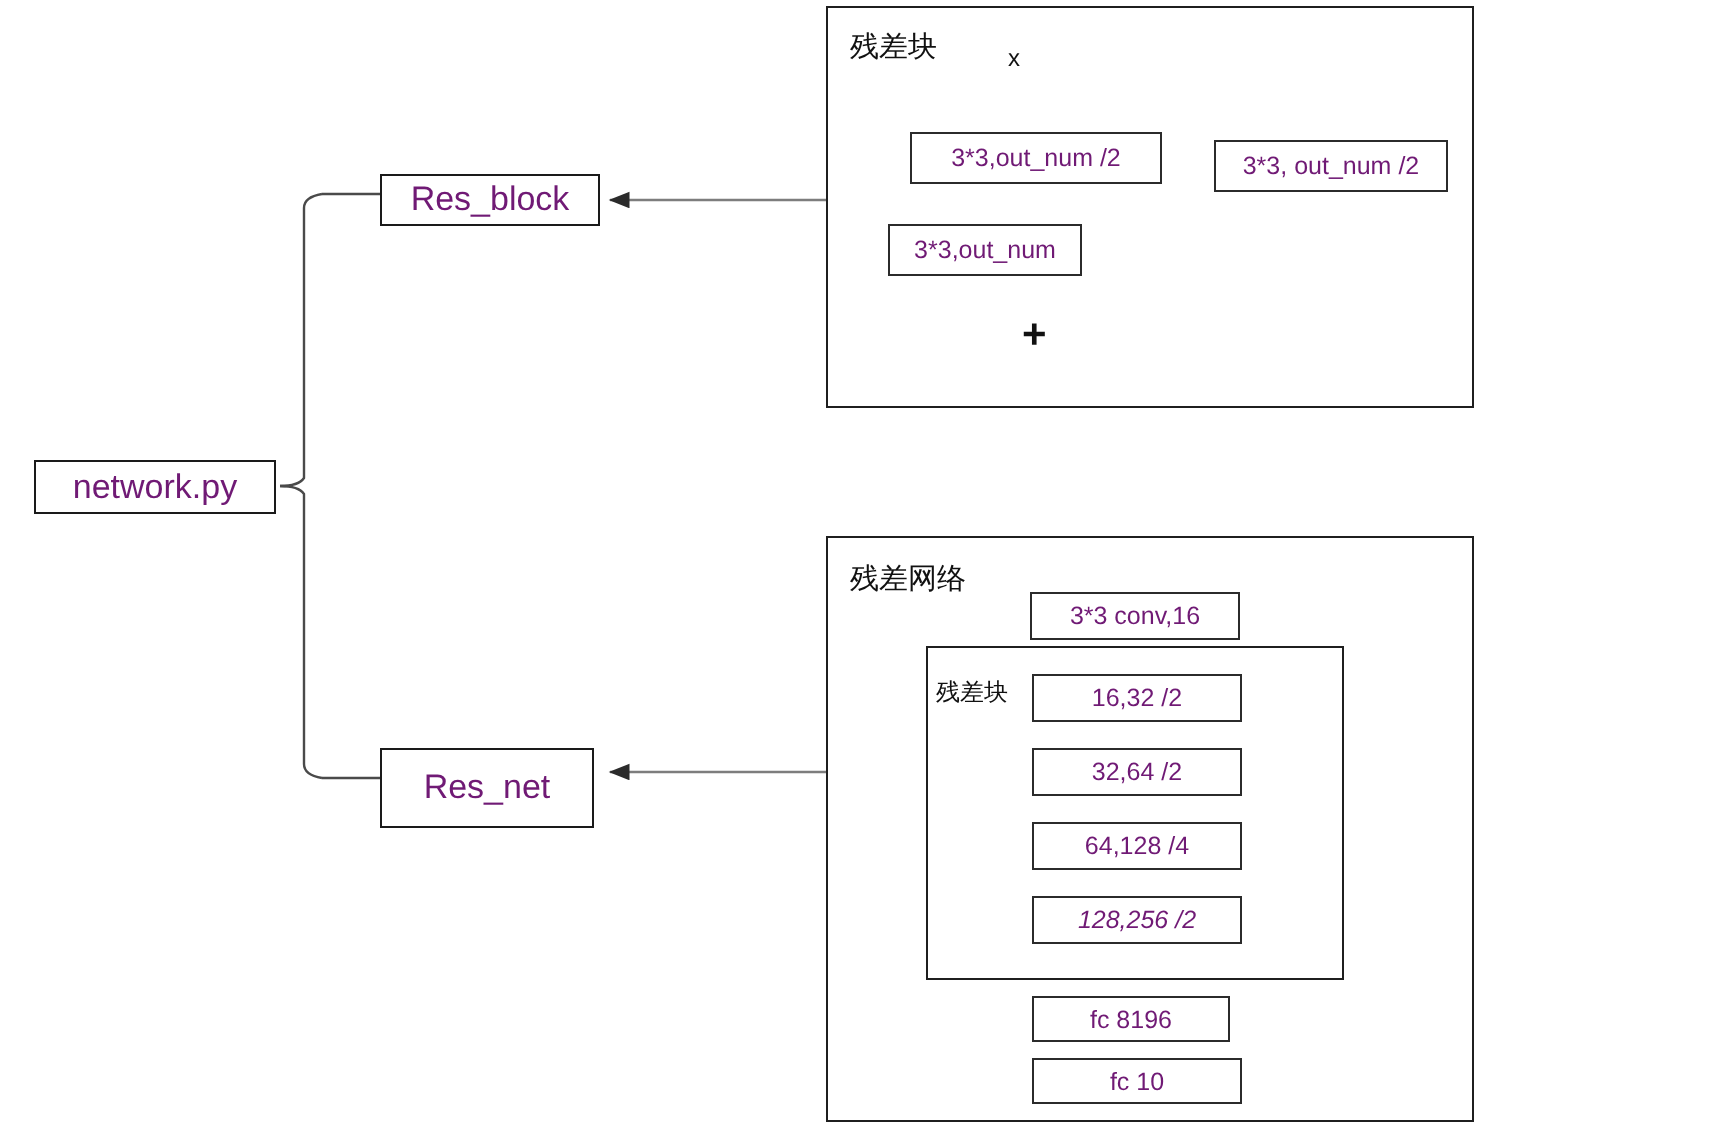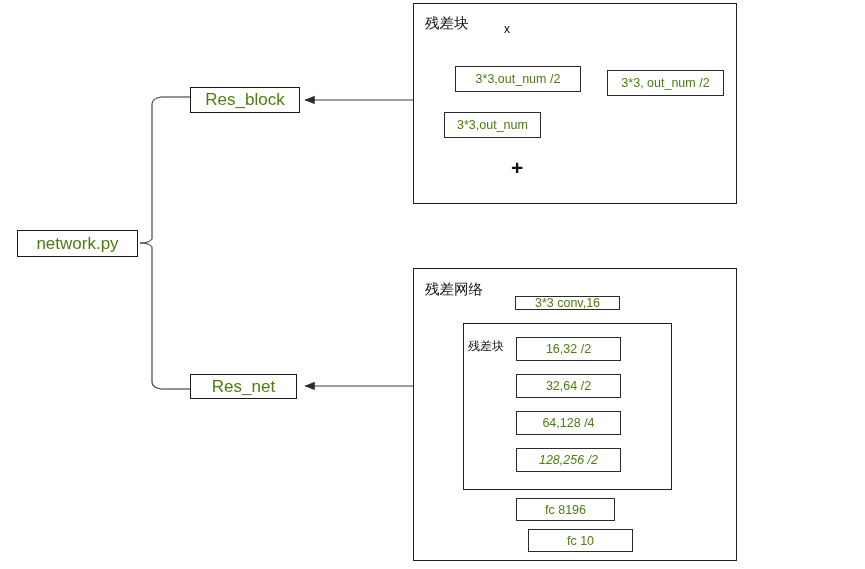--- a/index.html
+++ b/index.html
@@ -22,21 +22,21 @@
   .node {
     position: absolute;
     box-sizing: border-box;
     border: 1.6px solid #1a1a1a;
     background: #ffffff;
     display: flex;
     align-items: center;
     justify-content: center;
     text-align: center;
     white-space: nowrap;
-    color: #4d7c0f;
+    color: #701a75;
   }
   .node.big {
     font-size: 17px;
   }
   .node.small {
     font-size: 12.5px;
     border-width: 1.2px;
     border-color: #2b2b2b;
   }
   
@@ -139,21 +139,21 @@
   </svg>
 
   <div class="node big" style="left:17px; top:230px; width:121px; height:27px;">
     <span>network.py</span>
   </div>
 
   <div class="node big" style="left:190px; top:87px; width:110px; height:26px;">
     <span>Res_block</span>
   </div>
 
-  <div class="node big" style="left:190px; top:374px; width:107px; height:25px;">
+  <div class="node big" style="left:190px; top:374px; width:107px; height:40px;">
     <span>Res_net</span>
   </div>
 
   <div class="panel" style="left:413px; top:3px; width:324px; height:201px;"></div>
 
   <div class="panel-title" style="left:425px; top:14px;">残差块</div>
 
   <div class="tiny-label" style="left:504px; top:22px;">x</div>
 
   <div class="node small" style="left:455px; top:66px; width:126px; height:26px;">
@@ -167,21 +167,21 @@
   <div class="node small" style="left:607px; top:70px; width:117px; height:26px;">
     <span>3*3, out_num  /2</span>
   </div>
 
   <div class="plus-sign" style="left:511px; top:157px;">+</div>
 
   <div class="panel" style="left:413px; top:268px; width:324px; height:293px;"></div>
 
   <div class="panel-title" style="left:425px; top:280px;">残差网络</div>
 
-  <div class="node small" style="left:515px; top:296px; width:105px; height:14px;">
+  <div class="node small" style="left:515px; top:296px; width:105px; height:24px;">
     <span>3*3 conv,16</span>
   </div>
 
   <div class="panel-inner" style="left:463px; top:323px; width:209px; height:167px;"></div>
 
   <div class="tiny-label" style="left:468px; top:338px;">残差块</div>
 
   <div class="node small" style="left:516px; top:337px; width:105px; height:24px;">
     <span>16,32  /2</span>
   </div>
@@ -195,17 +195,17 @@
   </div>
 
   <div class="node small" style="left:516px; top:448px; width:105px; height:24px;font-style:italic;">
     <span>128,256  /2</span>
   </div>
 
   <div class="node small" style="left:516px; top:498px; width:99px; height:23px;">
     <span>fc 8196</span>
   </div>
 
-  <div class="node small" style="left:528px; top:529px; width:105px; height:23px;">
+  <div class="node small" style="left:516px; top:529px; width:105px; height:23px;">
     <span>fc 10</span>
   </div>
 
 </div>
 
 </body></html>

